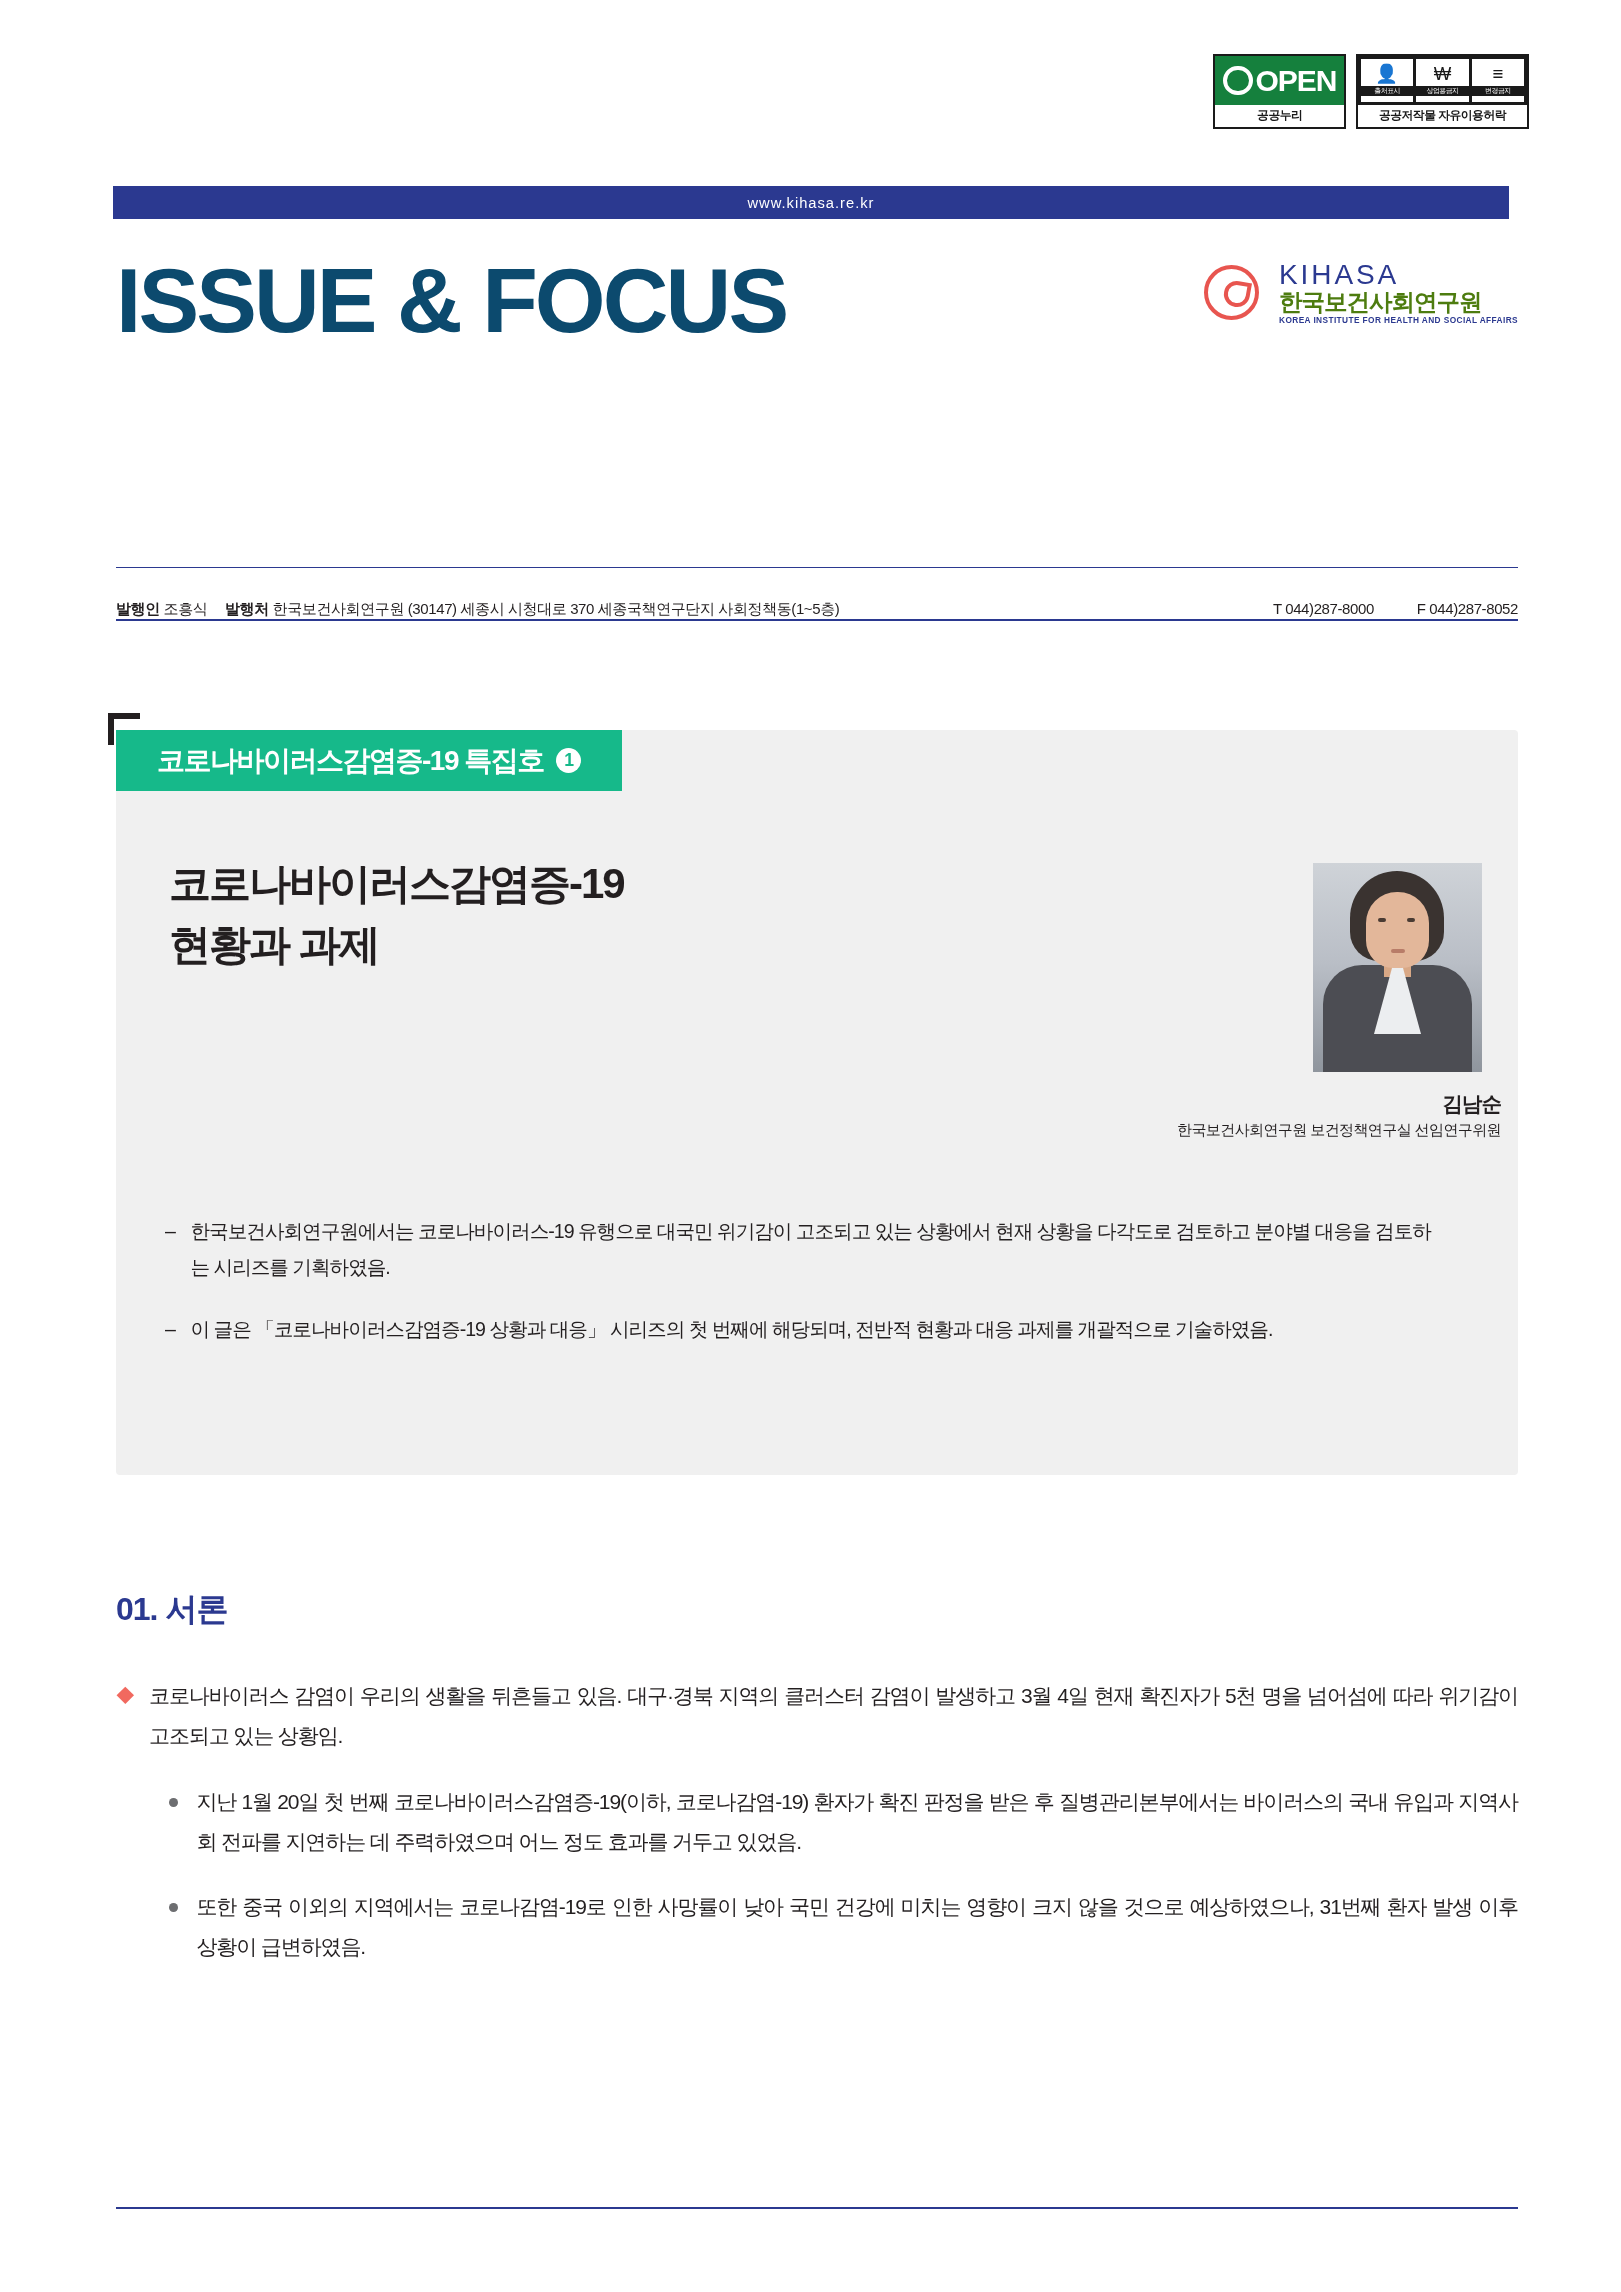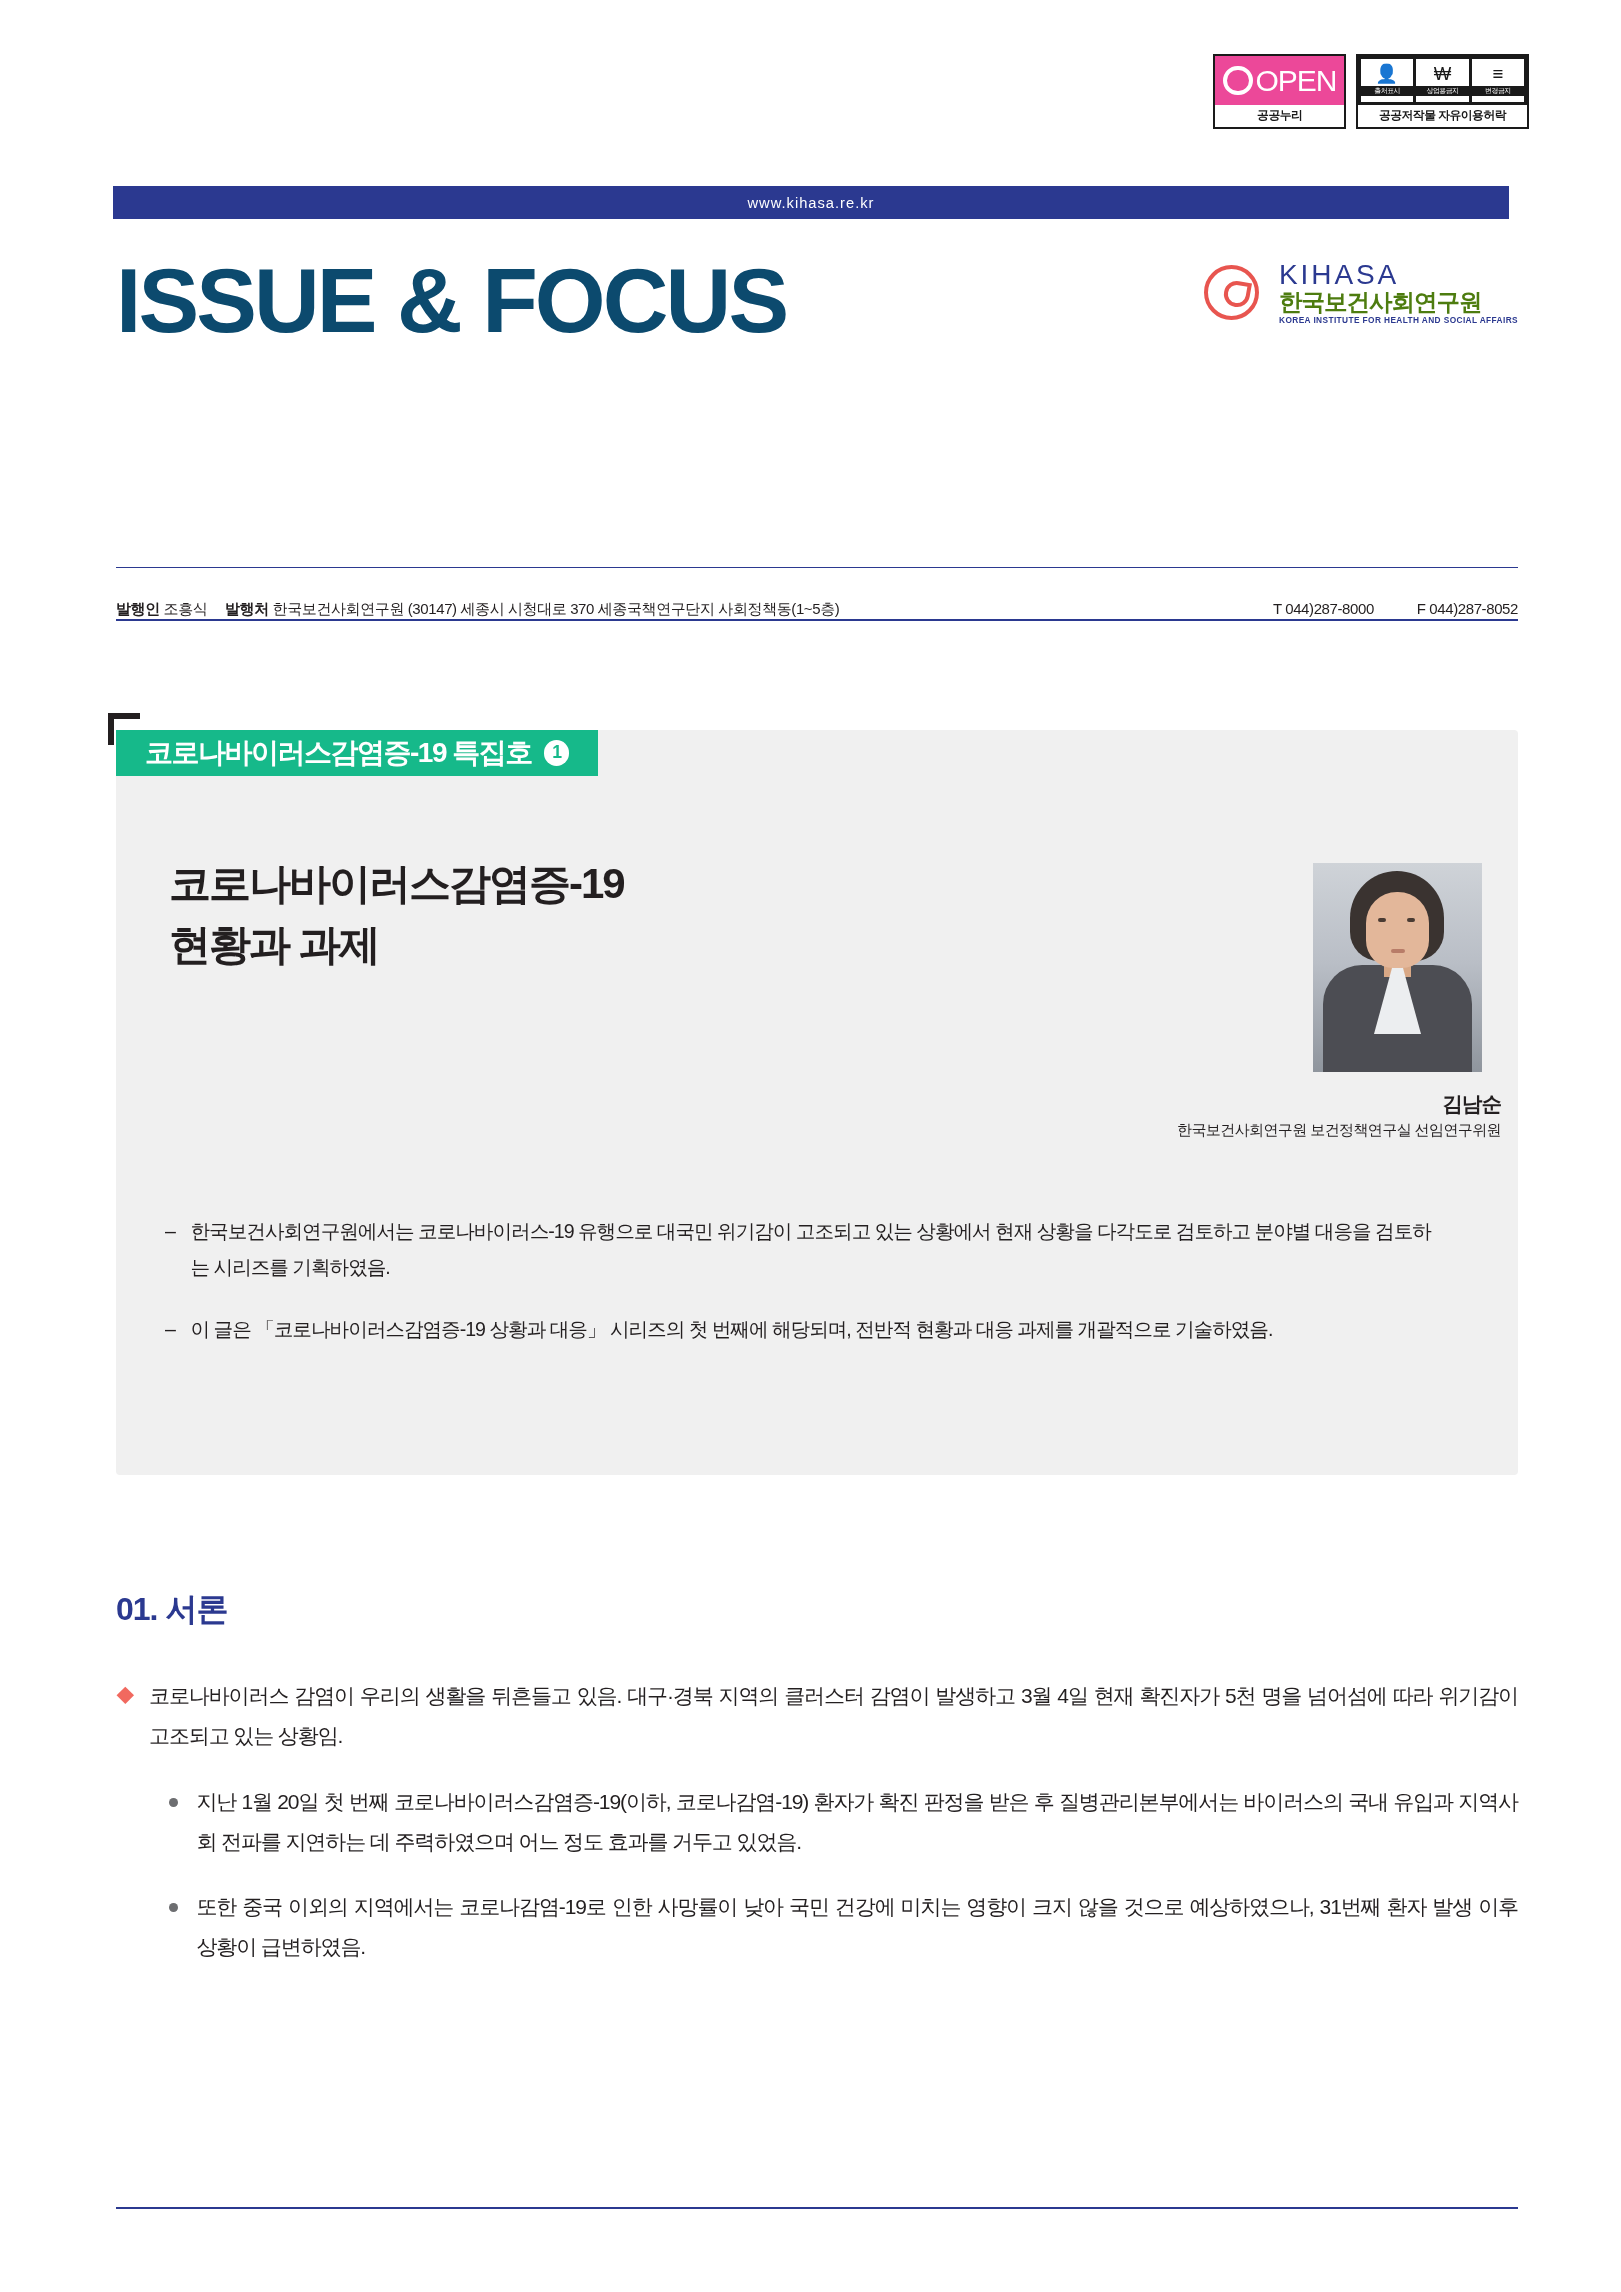--- a/index.html
+++ b/index.html
@@ -17,23 +17,23 @@
   .badges {
     position:absolute; top:54px; right:92px;
     display:flex; align-items:flex-start; gap:9.8px;
   }
   .open-badge {
     width:129px;
     border:2px solid #1a1a1a;
     background:#ffffff;
   }
   .open-badge .op-top {
-    background:#ec4899; color:#ffffff;
+    background:#15803d; color:#ffffff;
     height:49px; display:flex; align-items:center; justify-content:center;
-    letter-spacing:-1px; font-weight:normal; font-size:30px;
+    letter-spacing:-1px; font-weight:bold; font-size:30px;
   }
   .open-badge .op-top .ring {
     display:inline-block; width:21.6px; height:21.6px; border-radius:50%;
     border:4.9px solid #ffffff; margin-right:2.9px;
   }
   .open-badge .op-bot {
     height:21.6px; display:flex; align-items:center; justify-content:center;
     font-size:11.8px; font-weight:bold; color:#1a1a1a; letter-spacing:-0.5px;
   }
   .cc-badge {
@@ -130,23 +130,23 @@
   
   .panel {
     position:absolute; left:116px; top:730px; width:1402px; height:745px;
     background:#f0f0f0; border-radius:3.9px;
   }
   .corner-mark {
     position:absolute; left:108px; top:713px; width:25.5px; height:25.5px;
     border-left:6.9px solid #231f20; border-top:6.9px solid #231f20;
   }
   .special-tag {
-    position:absolute; left:116px; top:730px; height:46px;
+    position:absolute; left:116px; top:730px; height:61px;
     background:#16b98a; color:#ffffff;
-    display:flex; align-items:center; padding:0 29px;
+    display:flex; align-items:center; padding:0 41px;
     font-size:28px; font-weight:bold; letter-spacing:-1.5px;
   }
   .special-tag .circ {
     display:inline-block; width:25.5px; height:25.5px; border-radius:50%;
     background:#ffffff; color:#16b98a; font-size:17.6px; font-weight:bold;
     text-align:center; line-height:25.5px; margin-left:11.8px;
   }
 
   .panel-title {
     position:absolute; left:169px; top:853px; width:804px;

